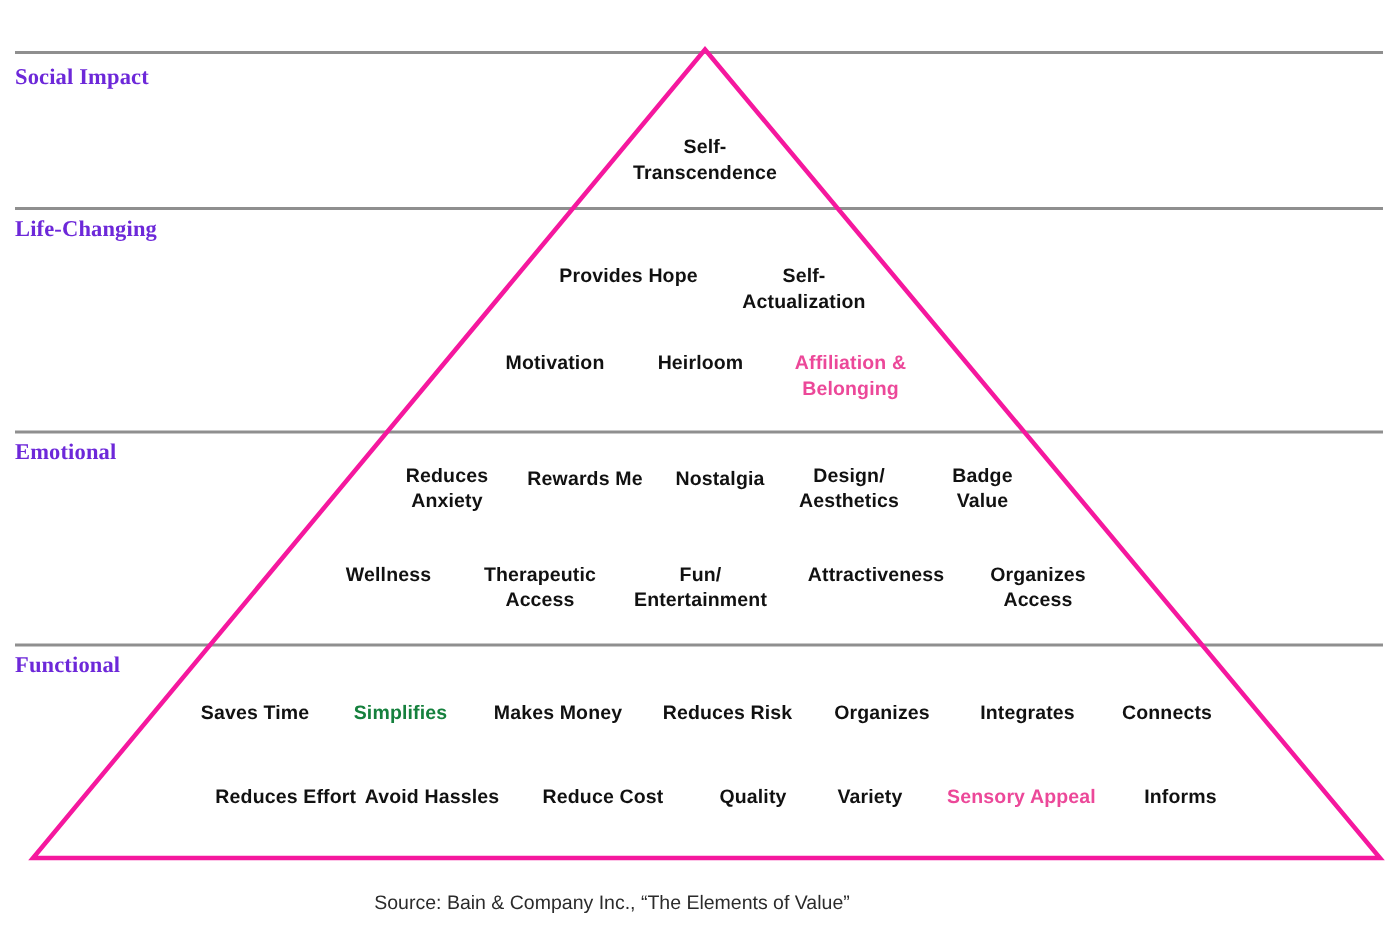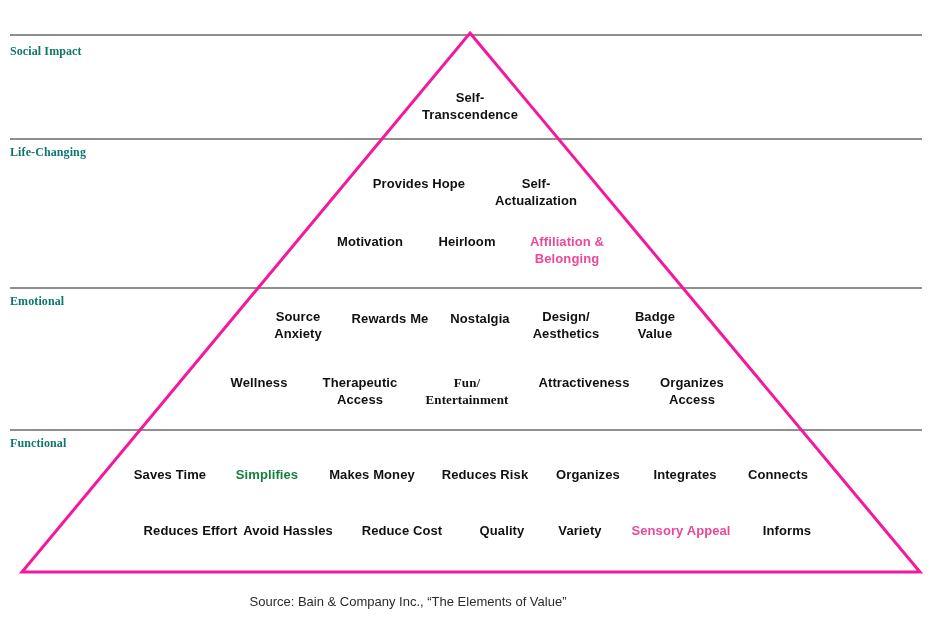--- a/index.html
+++ b/index.html
@@ -24,23 +24,23 @@
     height: 2px;
     background: #8f8f8f;
   }
 
   
   .tier-label {
     position: absolute;
     left: 10px;
     font-family: "Liberation Serif", "DejaVu Serif", serif;
     font-weight: 700;
-    font-size: 12px;
+    font-size: 15px;
     letter-spacing: 0.1px;
-    color: #0f766e;
+    color: #6d28d9;
     white-space: nowrap;
     text-align: right;
   }
 
   
   #pyramid {
     position: absolute;
     left: 0;
     top: 0;
   }
@@ -97,32 +97,32 @@
   <div id="elements-layer">
       <div class="element" style="left: 470px; top: 89px; color: rgb(17, 17, 17);">Self-
 Transcendence</div>
       <div class="element" style="left: 419px; top: 175px; color: rgb(17, 17, 17);">Provides Hope</div>
       <div class="element" style="left: 536px; top: 175px; color: rgb(17, 17, 17);">Self-
 Actualization</div>
       <div class="element" style="left: 370px; top: 233px; color: rgb(17, 17, 17);">Motivation</div>
       <div class="element" style="left: 467px; top: 233px; color: rgb(17, 17, 17);">Heirloom</div>
       <div class="element" style="left: 567px; top: 233px; color: #ec4899;">Affiliation &amp;
 Belonging</div>
-      <div class="element" style="left: 298px; top: 308px; color: rgb(17, 17, 17);">Source
+      <div class="element" style="left: 298px; top: 308px; color: rgb(17, 17, 17);">Reduces
 Anxiety</div>
       <div class="element" style="left: 390px; top: 310px; color: rgb(17, 17, 17);">Rewards Me</div>
       <div class="element" style="left: 480px; top: 310px; color: rgb(17, 17, 17);">Nostalgia</div>
       <div class="element" style="left: 566px; top: 308px; color: rgb(17, 17, 17);">Design/
 Aesthetics</div>
       <div class="element" style="left: 655px; top: 308px; color: rgb(17, 17, 17);">Badge
 Value</div>
       <div class="element" style="left: 259px; top: 374px; color: rgb(17, 17, 17);">Wellness</div>
       <div class="element" style="left: 360px; top: 374px; color: rgb(17, 17, 17);">Therapeutic
 Access</div>
-      <div class="element" style="left: 467px; top: 374px; color: rgb(17, 17, 17); font-family: Liberation Serif, serif;">Fun/
+      <div class="element" style="left: 467px; top: 374px; color: rgb(17, 17, 17);">Fun/
 Entertainment</div>
       <div class="element" style="left: 584px; top: 374px; color: rgb(17, 17, 17);">Attractiveness</div>
       <div class="element" style="left: 692px; top: 374px; color: rgb(17, 17, 17);">Organizes
 Access</div>
       <div class="element" style="left: 170px; top: 466px; color: rgb(17, 17, 17);">Saves Time</div>
       <div class="element" style="left: 267px; top: 466px; color: #15803d;">Simplifies</div>
       <div class="element" style="left: 372px; top: 466px; color: rgb(17, 17, 17);">Makes Money</div>
       <div class="element" style="left: 485px; top: 466px; color: rgb(17, 17, 17);">Reduces Risk</div>
       <div class="element" style="left: 588px; top: 466px; color: rgb(17, 17, 17);">Organizes</div>
       <div class="element" style="left: 685px; top: 466px; color: rgb(17, 17, 17);">Integrates</div>

